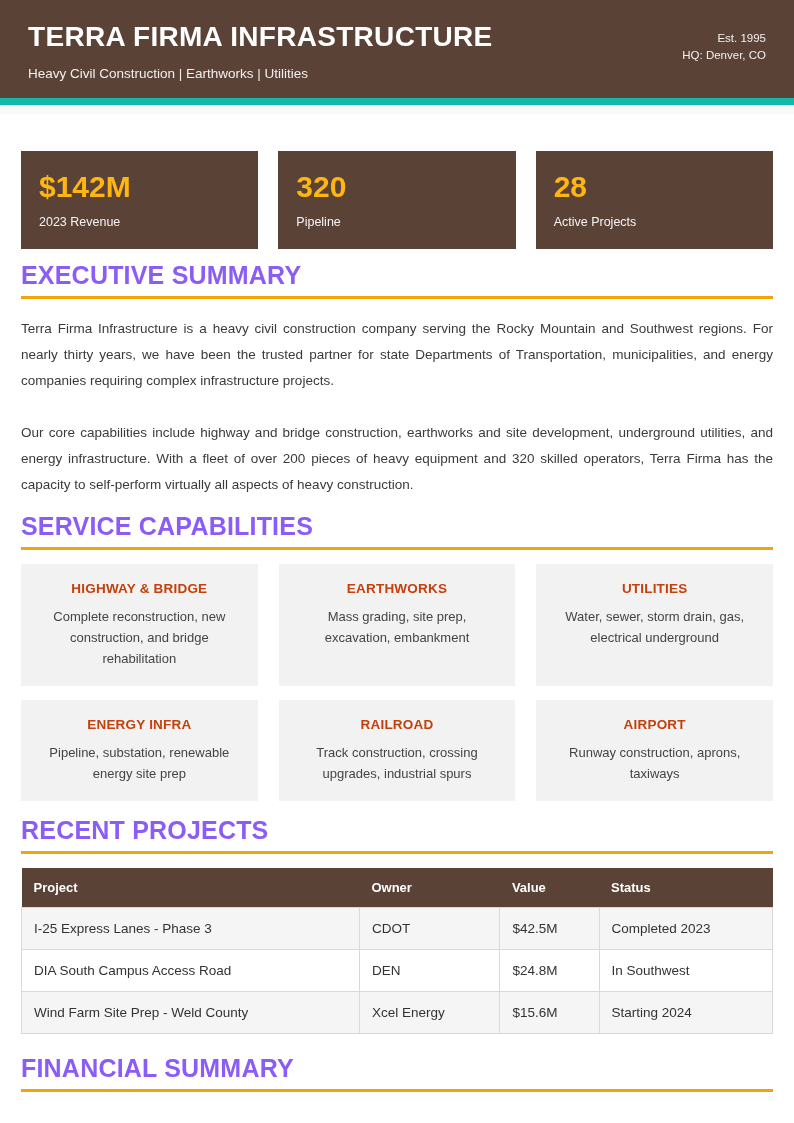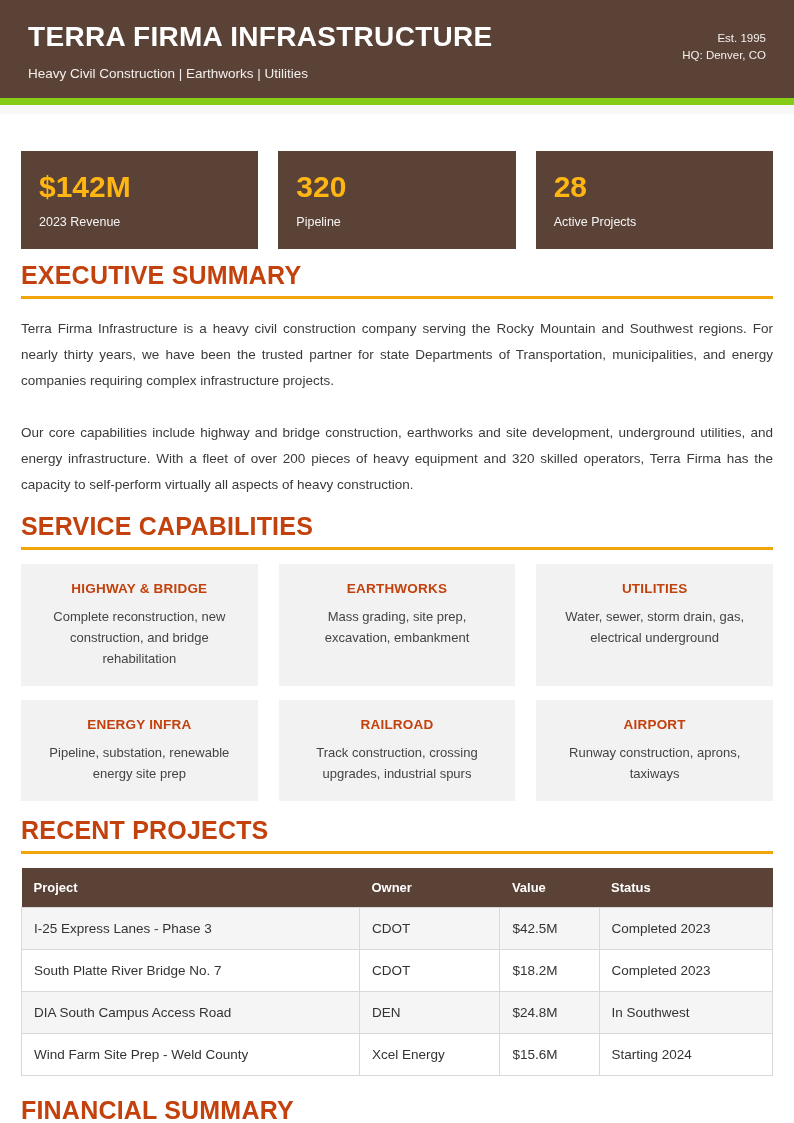--- a/index.html
+++ b/index.html
@@ -18,21 +18,21 @@
   }
 
   
   .page-header {
     background: #5B4237;
     height: 105px;
     padding: 21px 28px 0 28px;
     display: flex;
     justify-content: space-between;
     align-items: flex-start;
-    border-bottom: 7px solid #84cc16;
+    border-bottom: 7px solid #14b8a6;
   }
   .company-name {
     color: #ffffff;
     font-size: 28px;
     font-weight: bold;
     letter-spacing: 0.3px;
     line-height: 32px;
   }
   .company-tagline {
     color: #f3efec;
@@ -73,21 +73,21 @@
     line-height: 34px;
   }
   .stat-label {
     color: rgba(255,255,255,0.94);
     font-size: 12.5px;
     margin-top: 11px;
   }
 
   
   .section-title {
-    color: #c2410c;
+    color: #8b5cf6;
     font-size: 25px;
     font-weight: bold;
     line-height: 25px;
     letter-spacing: 0.2px;
   }
   .section-divider {
     height: 3px;
     background: #F2A50A;
     border: none;
     margin-top: 8px;
@@ -247,26 +247,20 @@
           </tr>
         </thead>
         <tbody>
           <tr>
             <td>I-25 Express Lanes - Phase 3</td>
             <td>CDOT</td>
             <td>$42.5M</td>
             <td>Completed 2023</td>
           </tr>
           <tr>
-            <td>South Platte River Bridge No. 7</td>
-            <td>CDOT</td>
-            <td>$18.2M</td>
-            <td>Completed 2023</td>
-          </tr>
-          <tr>
             <td>DIA South Campus Access Road</td>
             <td>DEN</td>
             <td>$24.8M</td>
             <td>In Southwest</td>
           </tr>
           <tr>
             <td>Wind Farm Site Prep - Weld County</td>
             <td>Xcel Energy</td>
             <td>$15.6M</td>
             <td>Starting 2024</td>

